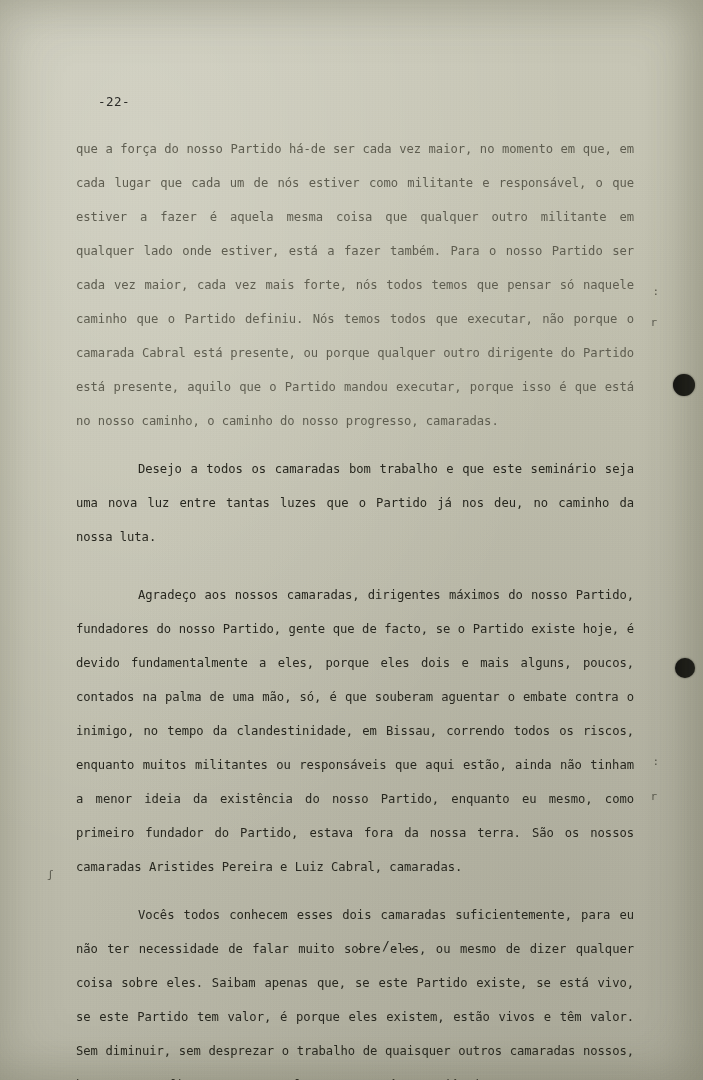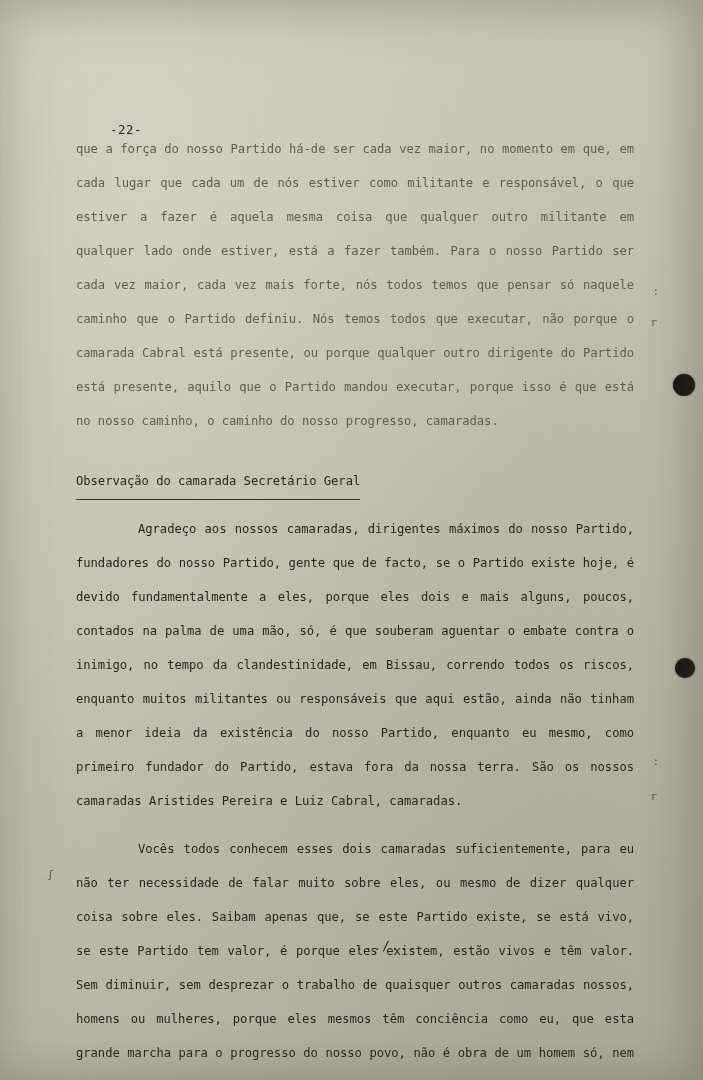--- a/index.html
+++ b/index.html
@@ -36,26 +36,25 @@
   }
   .edge-shade {
     position: absolute;
     inset: 0;
     pointer-events: none;
     box-shadow: inset 0 0 60px rgba(90,88,70,0.28), inset -18px 0 40px rgba(90,88,70,0.20);
   }
 
   .page-number {
     position: absolute;
-    left: 110px;
+    left: 98px;
     top: 94px;
     font-size: 12.5px;
     letter-spacing: 0.5px;
     color: #2b2b28;
-    margin-top: 28px;
   }
 
   .body-text {
     position: absolute;
     left: 66px;
     top: 132px;
     width: 558px;
     color: #27271f;
     font-size: 12.2px;
     line-height: 34px;
@@ -120,24 +119,24 @@
   <div class="grain"></div>
 
   <div class="page-number">-22-</div>
 
   <div class="body-text">
 
     <p><span class="faded">que a força do nosso Partido há-de ser cada vez maior, no momento em que, em cada lugar que cada um de nós estiver como militante e responsável, o que estiver a fazer é aquela mesma coisa que qualquer outro militante em qualquer lado onde estiver, está a fazer também. Para o nosso Partido ser cada vez maior, cada vez mais forte, nós todos temos que pensar só naquele caminho que o Partido definiu. Nós temos todos que executar, não porque o camarada Cabral está presente, ou porque qualquer outro dirigente do Partido está presente, aquilo que o Partido mandou executar, porque isso é que está no nosso caminho, o caminho do nosso progresso, camaradas.</span></p>
 
     <div class="spacer-md"></div>
 
+    <p class="indent">Desejo a todos os camaradas bom trabalho e que este seminário seja uma nova luz entre tantas luzes que o Partido já nos deu, no caminho da nossa luta.</p>
 
     <div class="spacer-sm"></div>
 
-    <p><span class="heading-ul">Observação do camarada Secretário Geral</span></p>
 
     <div class="spacer-sm"></div>
 
     <p class="indent">Agradeço aos nossos camaradas, dirigentes máximos do nosso Partido, fundadores do nosso Partido, gente que de facto, se o Partido existe hoje, é devido fundamentalmente a eles, porque eles dois e mais alguns, poucos, contados na palma de uma mão, só, é que souberam aguentar o embate contra o inimigo, no tempo da clandestinidade, em Bissau, correndo todos os riscos, enquanto muitos militantes ou responsáveis que aqui estão, ainda não tinham a menor ideia da existência do nosso Partido, enquanto eu mesmo, como primeiro fundador do Partido, estava fora da nossa terra. São os nossos camaradas Aristides Pereira e Luiz Cabral, camaradas.</p>
 
     <div class="spacer-md"></div>
 
     <p class="indent">Vocês todos conhecem esses dois camaradas suficientemente, para eu não ter necessidade de falar muito sobre eles, ou mesmo de dizer qualquer coisa sobre eles. Saibam apenas que, se este Partido existe, se está vivo, se este Partido tem valor, é porque eles existem, estão vivos e têm valor. Sem diminuir, sem desprezar o trabalho de quaisquer outros camaradas nossos, homens ou mulheres, porque eles mesmos têm conciência como eu, que esta grande marcha para o progresso do nosso povo, não é obra de um homem só, nem de dois nem de três homens, é obra de um povo, representado pelos seus melhores filhos, que são os filhos da Guiné e Cabo Verde, membros do nosso Partido.</p>
 
     <div class="spacer-md"></div>

